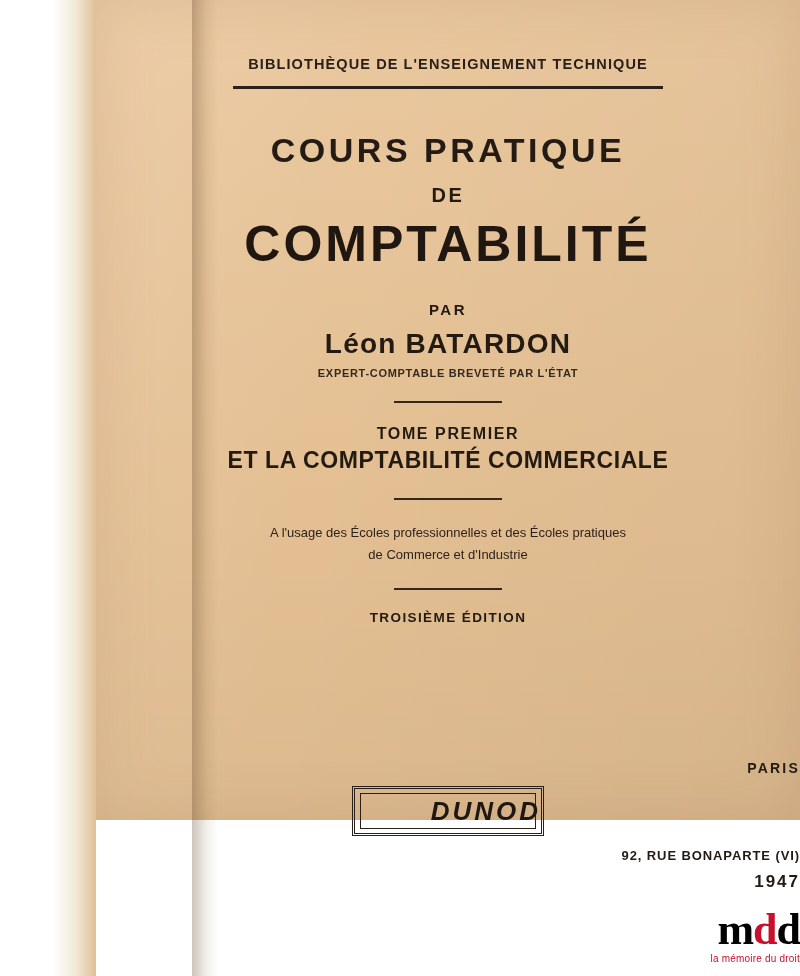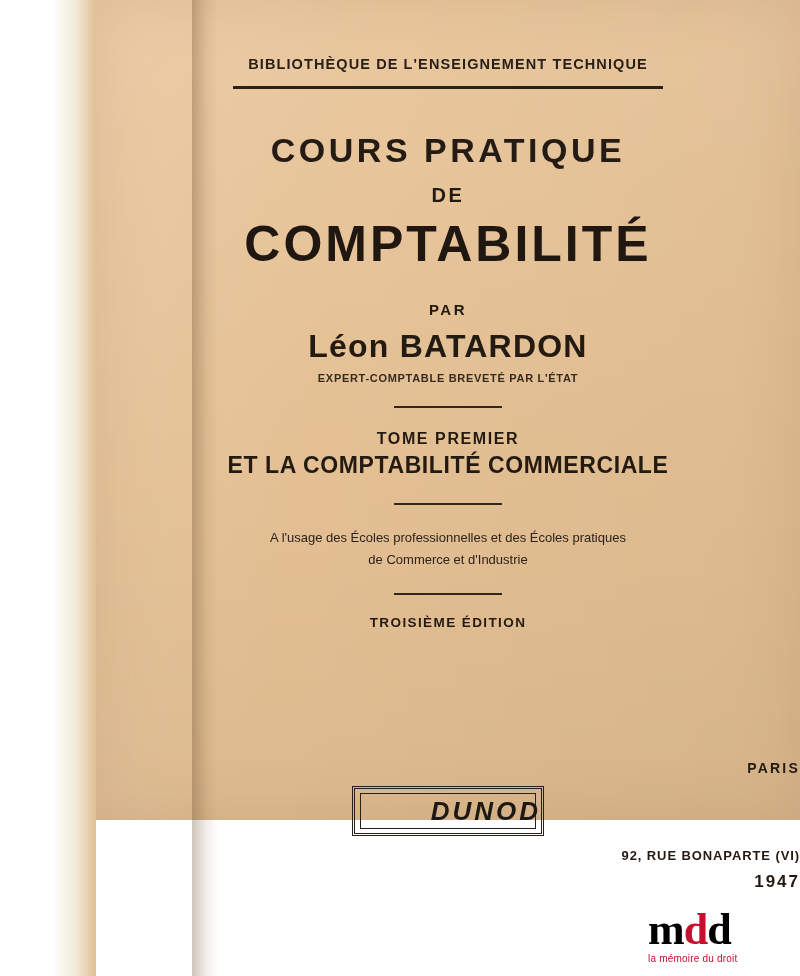--- a/index.html
+++ b/index.html
@@ -95,21 +95,21 @@
     color: #1f1710;
   }
   .by {
     margin-top: 28px;
     font-size: 15px;
     font-weight: bold;
     letter-spacing: 2.5px;
   }
   .author {
     margin-top: 10px;
-    font-size: 32px;
+    font-size: 28px;
     font-weight: bold;
     letter-spacing: 1.2px;
   }
   .author-sub {
     margin-top: 7px;
     font-size: 11px;
     font-weight: bold;
     letter-spacing: 0.7px;
     color: #352a20;
   }
@@ -200,21 +200,21 @@
   }
 
   
   #mdd {
     position: absolute;
     right: 0px;
     bottom: 0px;
     width: 152px;
     height: 72px;
     background: #ffffff;
-    text-align: left;
+    text-align: right;
   }
   #mdd-letters {
     font-family: "Liberation Serif", serif;
     font-size: 44px;
     font-weight: bold;
     line-height: 48px;
     letter-spacing: -1px;
     color: #000000;
     padding-top: 2px;
   }

